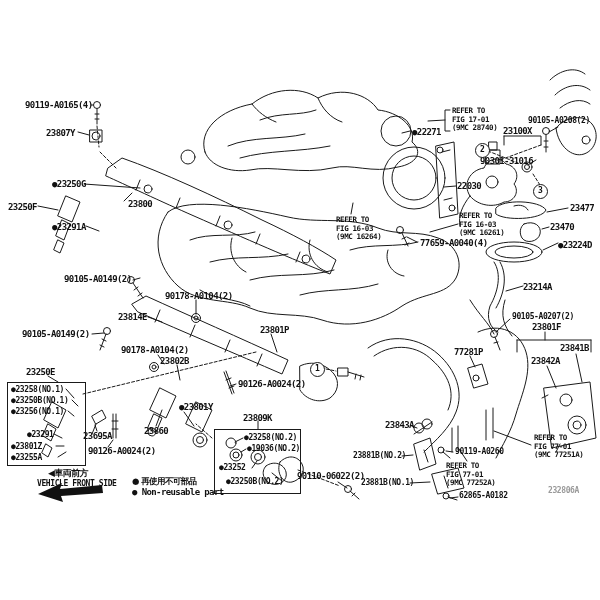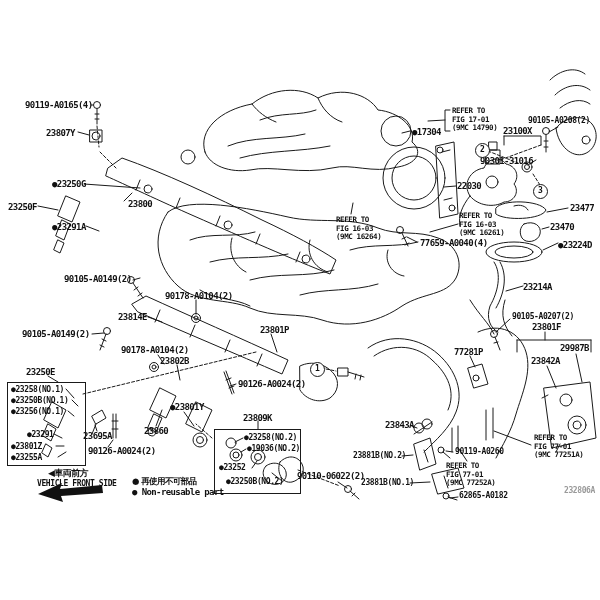--- a/index.html
+++ b/index.html
@@ -7,21 +7,21 @@
          font-family:"DejaVu Sans Mono",monospace;}
   svg{position:absolute;left:0;top:0;}
   .lbl{position:absolute;font:700 9px/1.05 "DejaVu Sans Mono",monospace;
        letter-spacing:-0.6px;color:#111;white-space:nowrap;}
   .sm{font-size:8px;letter-spacing:-0.4px;}
   .note{position:absolute;font:700 7.5px/1.15 "DejaVu Sans Mono",monospace;
         letter-spacing:-0.4px;color:#111;white-space:nowrap;}
   .box{position:absolute;border:1.4px solid #1a1a1a;background:transparent;}
   .callout{position:absolute;width:13px;height:13px;border:1.2px solid #1a1a1a;border-radius:50%;
            font:700 8px/12px "DejaVu Sans Mono",monospace;text-align:center;color:#111;background:#fff;}
-  .figcode{position:absolute;font:700 8px/1 "DejaVu Sans Mono",monospace;color:#9a9a9a;letter-spacing:-0.4px;margin-left:16px;}
+  .figcode{position:absolute;font:700 8px/1 "DejaVu Sans Mono",monospace;color:#9a9a9a;letter-spacing:-0.4px;}
   .jp{font-family:"DejaVu Sans",sans-serif;}
 </style>
 </head>
 <body>
 
 <div id="stage">
 
   <svg width="600" height="600" viewBox="0 0 600 600">
     <g stroke="#1a1a1a" fill="none" stroke-width="1" stroke-linecap="round" stroke-linejoin="round">
 
@@ -170,70 +170,70 @@
       <path d="M38,494 L62,483 L60,489 L102,485 L103,493 L61,496 L63,502 Z" fill="#111" stroke="none"></path>
     </g>
   </svg>
 
   <div class="lbl" style="left:25px;top:101px">90119-A0165(4)</div>
   <div class="lbl" style="left:46px;top:129px">23807Y</div>
   <div class="lbl" style="left:52px;top:180px">●23250G</div>
   <div class="lbl" style="left:8px;top:203px">23250F</div>
   <div class="lbl" style="left:52px;top:223px">●23291A</div>
   <div class="lbl" style="left:128px;top:200px">23800</div>
-  <div class="lbl" style="left:412px;top:128px">●17304</div>
+  <div class="lbl" style="left:412px;top:128px">●22271</div>
   <div class="lbl" style="left:503px;top:127px">23100X</div>
   <div class="lbl sm" style="left:528px;top:117px">90105-A0208(2)</div>
   <div class="lbl" style="left:480px;top:157px">90301-31016</div>
   <div class="lbl" style="left:457px;top:182px">22030</div>
   <div class="lbl" style="left:570px;top:204px">23477</div>
   <div class="lbl" style="left:550px;top:223px">23470</div>
   <div class="lbl" style="left:558px;top:241px">●23224D</div>
   <div class="lbl" style="left:420px;top:239px">77659-A0040(4)</div>
   <div class="lbl" style="left:523px;top:283px">23214A</div>
   <div class="lbl" style="left:64px;top:275px">90105-A0149(2)</div>
   <div class="lbl" style="left:165px;top:292px">90178-A0104(2)</div>
   <div class="lbl" style="left:118px;top:313px">23814E</div>
   <div class="lbl" style="left:22px;top:330px">90105-A0149(2)</div>
   <div class="lbl" style="left:121px;top:346px">90178-A0104(2)</div>
   <div class="lbl" style="left:160px;top:357px">23802B</div>
   <div class="lbl" style="left:260px;top:326px">23801P</div>
   <div class="lbl" style="left:238px;top:380px">90126-A0024(2)</div>
-  <div class="lbl" style="left:170px;top:403px">●23801Y</div>
+  <div class="lbl" style="left:179px;top:403px">●23801Y</div>
   <div class="lbl" style="left:144px;top:427px">23860</div>
   <div class="lbl" style="left:26px;top:368px">23250E</div>
   <div class="lbl sm" style="left:11px;top:386px">●23258(NO.1)</div>
   <div class="lbl sm" style="left:11px;top:397px">●23250B(NO.1)</div>
   <div class="lbl sm" style="left:11px;top:408px">●23256(NO.1)</div>
   <div class="lbl sm" style="left:27px;top:431px">●23291</div>
   <div class="lbl sm" style="left:11px;top:443px">●23801Z</div>
   <div class="lbl sm" style="left:11px;top:454px">●23255A</div>
   <div class="lbl" style="left:83px;top:432px">23695A</div>
   <div class="lbl" style="left:88px;top:447px">90126-A0024(2)</div>
   <div class="lbl" style="left:243px;top:414px">23809K</div>
   <div class="lbl sm" style="left:244px;top:434px">●23258(NO.2)</div>
   <div class="lbl sm" style="left:247px;top:445px">●19036(NO.2)</div>
   <div class="lbl sm" style="left:219px;top:464px">●23252</div>
   <div class="lbl sm" style="left:226px;top:478px">●23250B(NO.2)</div>
   <div class="lbl" style="left:297px;top:472px">90110-06022(2)</div>
   <div class="lbl" style="left:454px;top:348px">77281P</div>
   <div class="lbl sm" style="left:512px;top:313px">90105-A0207(2)</div>
   <div class="lbl" style="left:532px;top:323px">23801F</div>
-  <div class="lbl" style="left:560px;top:344px">29987B</div>
+  <div class="lbl" style="left:560px;top:344px">23841B</div>
   <div class="lbl" style="left:531px;top:357px">23842A</div>
   <div class="lbl" style="left:385px;top:421px">23843A</div>
   <div class="lbl sm" style="left:353px;top:452px">23881B(NO.2)</div>
   <div class="lbl sm" style="left:455px;top:448px">90119-A0260</div>
   <div class="lbl sm" style="left:361px;top:479px">23881B(NO.1)</div>
   <div class="lbl sm" style="left:459px;top:492px">62865-A0182</div>
 
   <div class="note" style="left:452px;top:107px">
     <div>REFER TO</div>
     <div>FIG 17-01</div>
-    <div>(9MC 14790)</div>
+    <div>(9MC 28740)</div>
   </div>
   <div class="note" style="left:336px;top:216px">
     <div>REFER TO</div>
     <div>FIG 16-03</div>
     <div>(9MC 16264)</div>
   </div>
   <div class="note" style="left:459px;top:212px">
     <div>REFER TO</div>
     <div>FIG 16-03</div>
     <div>(9MC 16261)</div>

